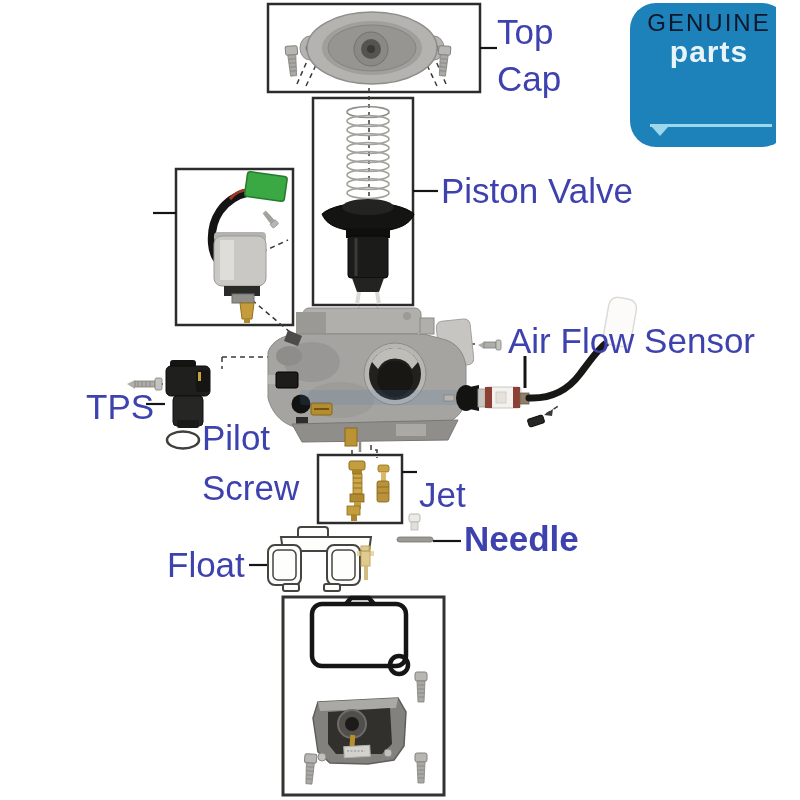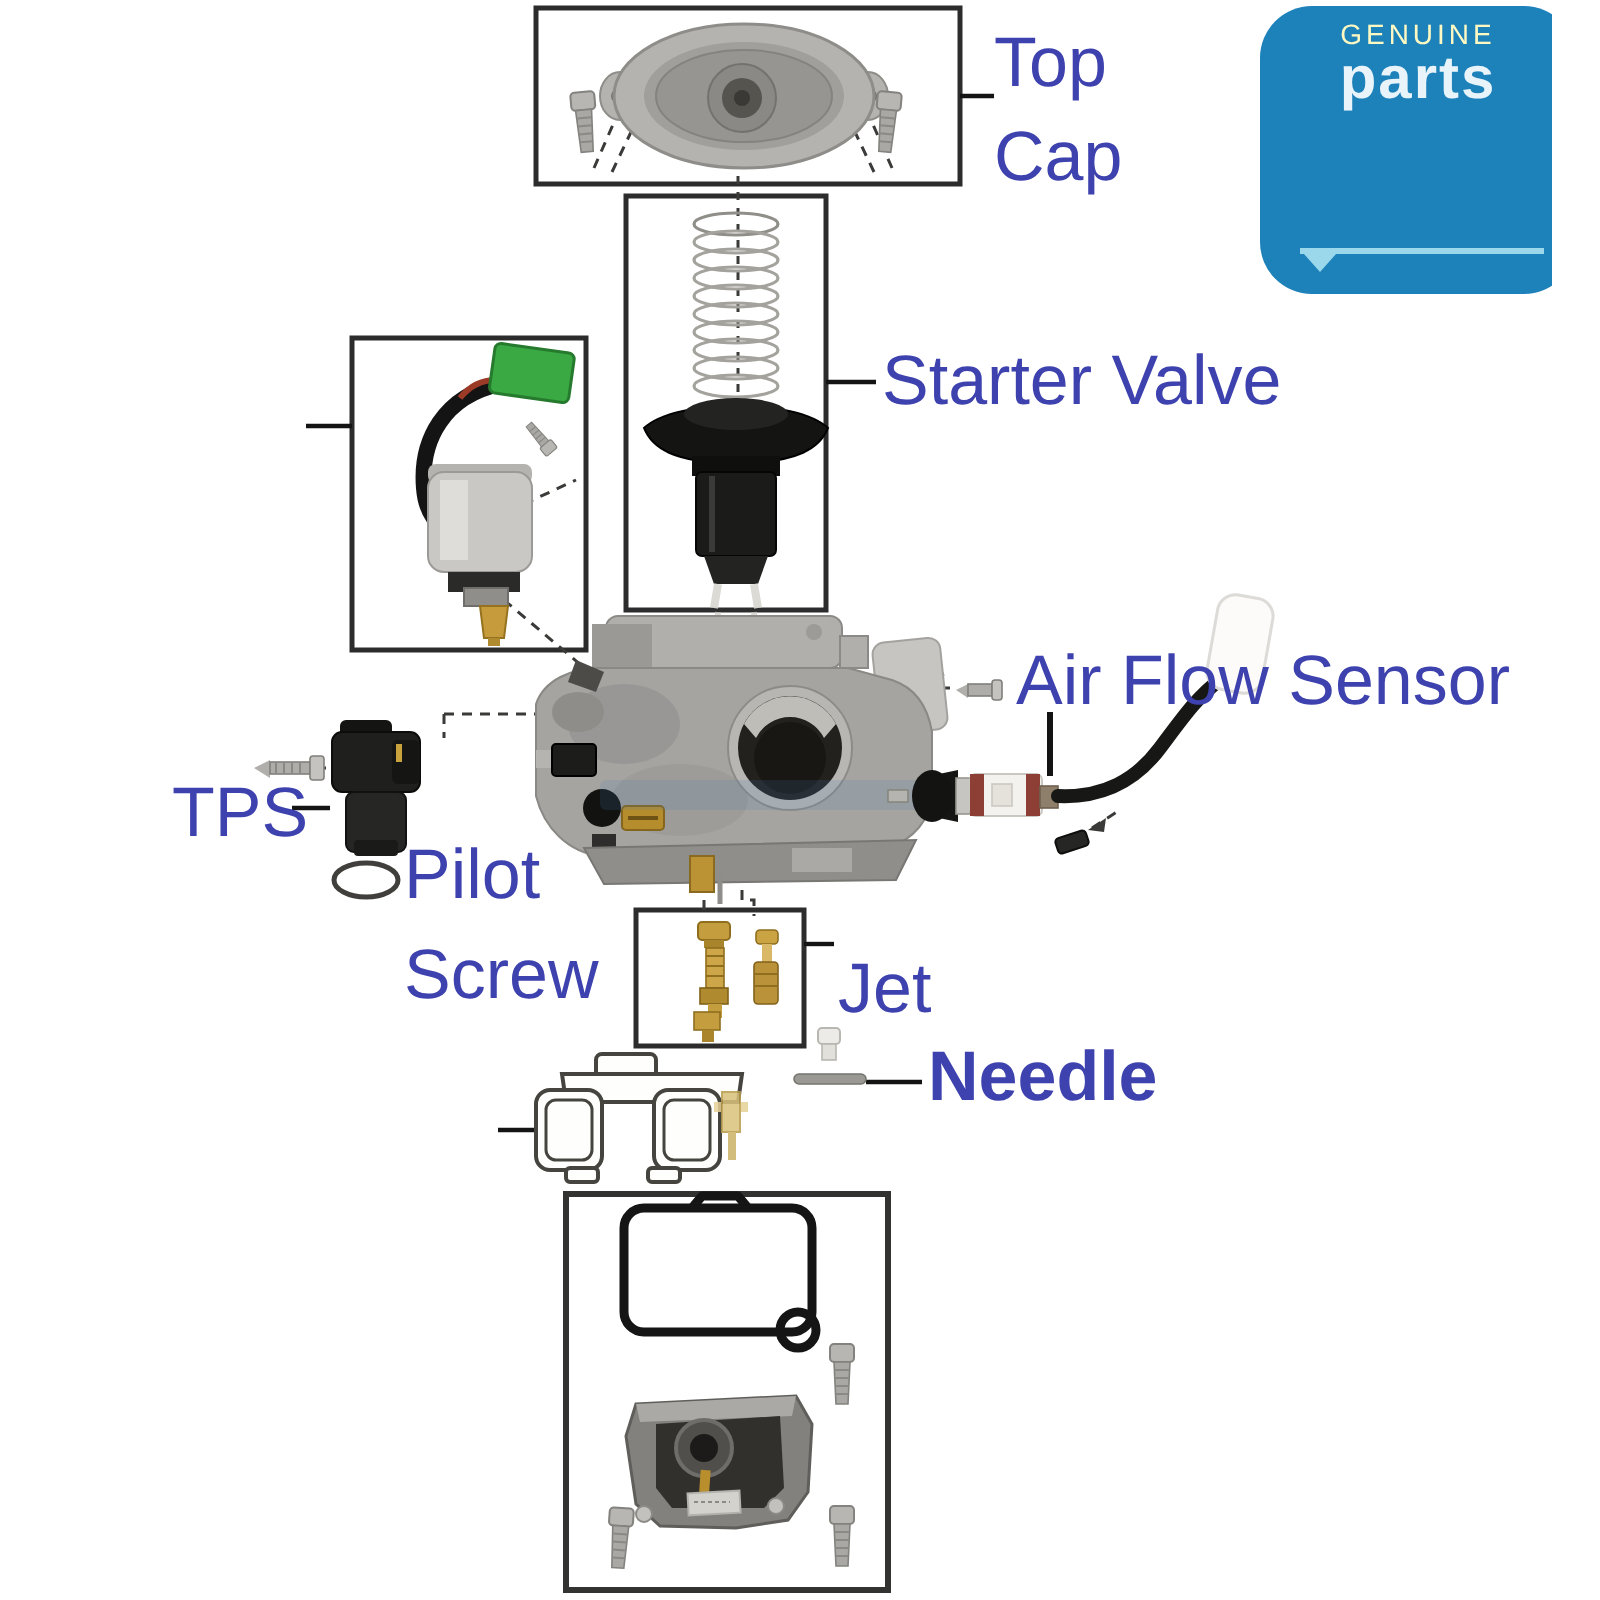--- a/index.html
+++ b/index.html
@@ -21,21 +21,21 @@
   #lbl-jet{left:419px;top:473px;}
   #lbl-needle{left:464px;top:517px;font-weight:bold;}
   #lbl-float{left:167px;top:543px;}
   
   .logo{
     position:absolute;left:630px;top:3px;width:158px;height:144px;
     background:var(--logo-bg,#1d81ba);border-radius:26px;text-align:center;
     color:var(--logo-text,#e8f4fa);
   }
   .logo-brand{margin-top:34px;font-size:27px;font-weight:700;letter-spacing:4px;}
-  .logo-genuine{margin-top:6px;font-size:14px;font-weight:400;letter-spacing:2px;color:#fef9c3;}
+  .logo-genuine{margin-top:6px;font-size:24px;font-weight:400;letter-spacing:2px;color:#0f172a;}
   .logo-parts{margin-top:-2px;font-size:30px;font-weight:700;letter-spacing:1px;}
   .logo-underline{position:absolute;left:20px;right:16px;top:121px;height:3px;background:var(--logo-underline,#9bd8ec);}
   .ul-arrow{position:absolute;left:2px;top:3px;width:0;height:0;
     border-left:8px solid transparent;border-right:8px solid transparent;
     border-top:9px solid var(--logo-underline,#9bd8ec);}
 </style>
 </head>
 <body>
 
 <div class="stage">
@@ -276,29 +276,30 @@
   </g>
   <use href="#screw-v" transform="translate(421,672)"></use>
   <use href="#screw-v" transform="translate(311,754) rotate(4)"></use>
   <use href="#screw-v" transform="translate(421,753)"></use>
 </svg>
 
   <div class="lbl" id="lbl-top-cap">
     <div>Top</div>
     <div>Cap</div>
   </div>
-  <div class="lbl" id="lbl-piston-valve">Starter Valve</div>
+  <div class="lbl" id="lbl-piston-valve">Piston Valve</div>
   <div class="lbl" id="lbl-air-flow-sensor">Air Flow Sensor</div>
   <div class="lbl" id="lbl-tps">TPS</div>
   <div class="lbl" id="lbl-pilot-screw">
     <div>Pilot</div>
     <div>Screw</div>
   </div>
   <div class="lbl" id="lbl-jet">Jet</div>
   <div class="lbl" id="lbl-needle">Needle</div>
+  <div class="lbl" id="lbl-float">Float</div>
 
   <div class="logo">
     <div class="logo-genuine">GENUINE</div>
     <div class="logo-parts">parts</div>
     <div class="logo-underline">
       <span class="ul-arrow"></span>
     </div>
   </div>
 
 </div>

